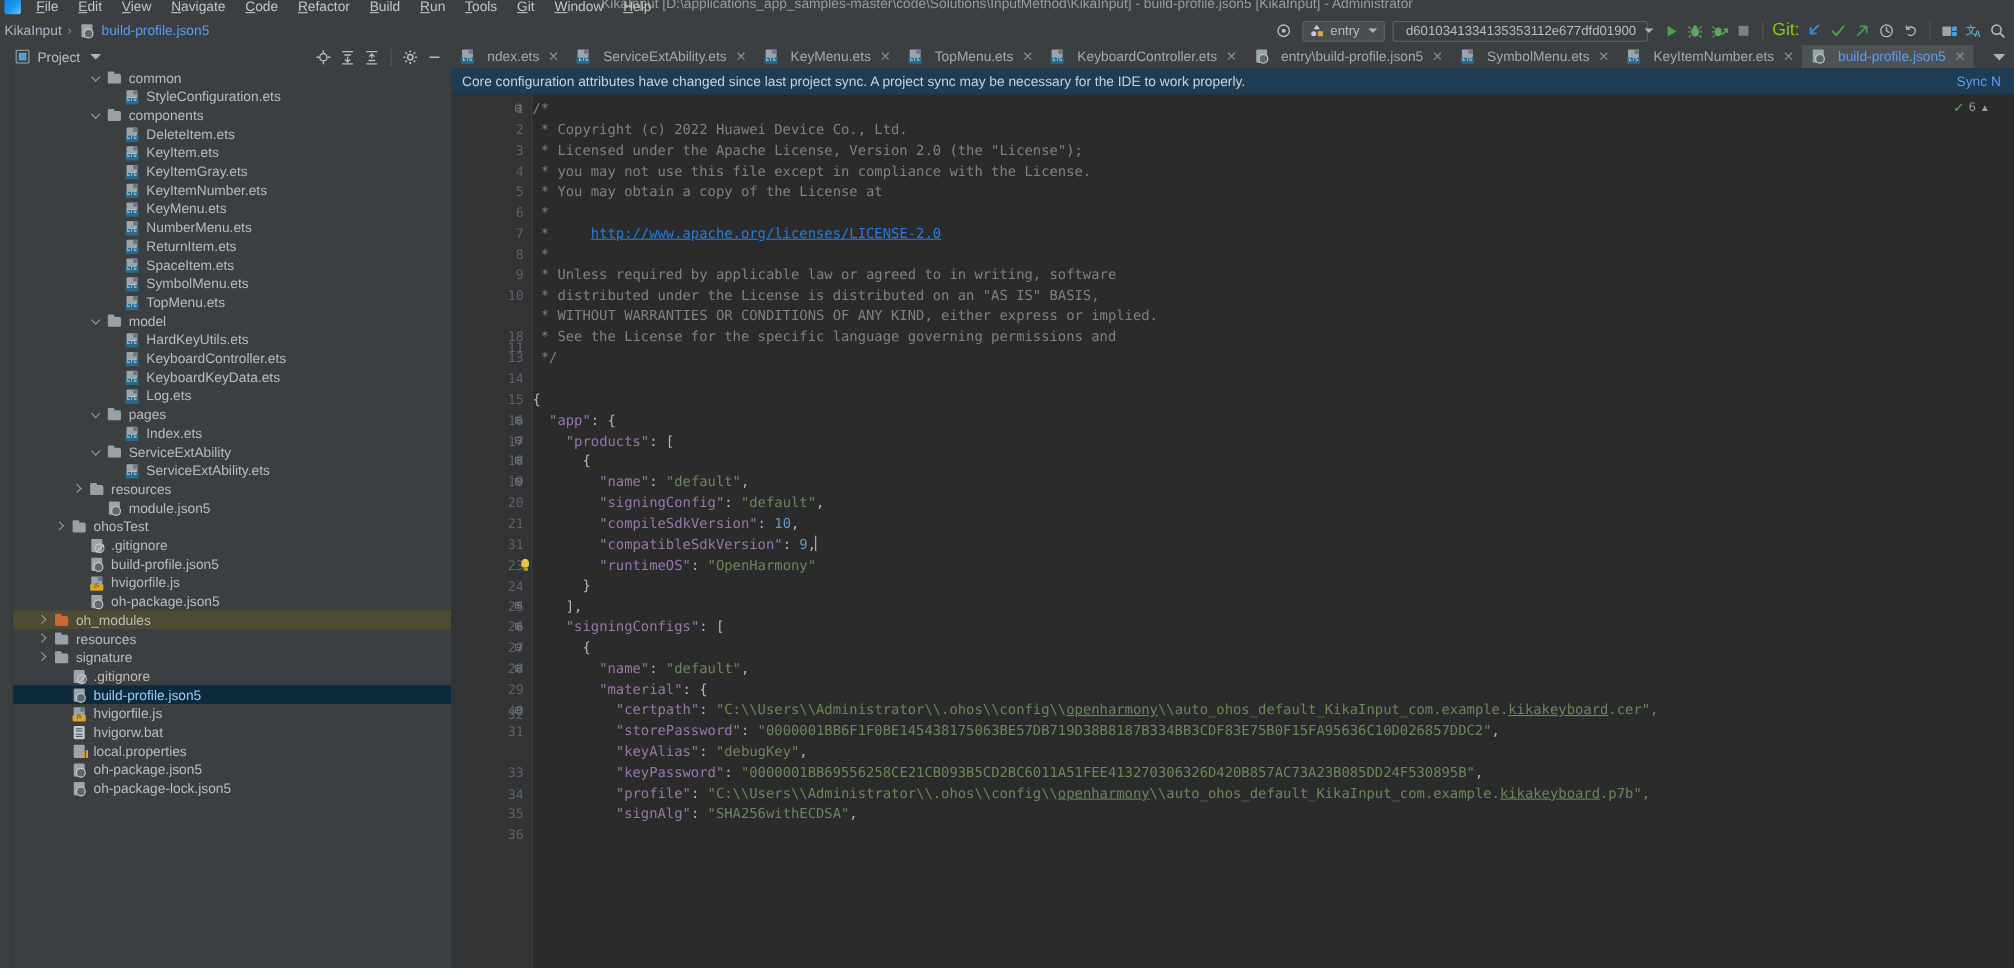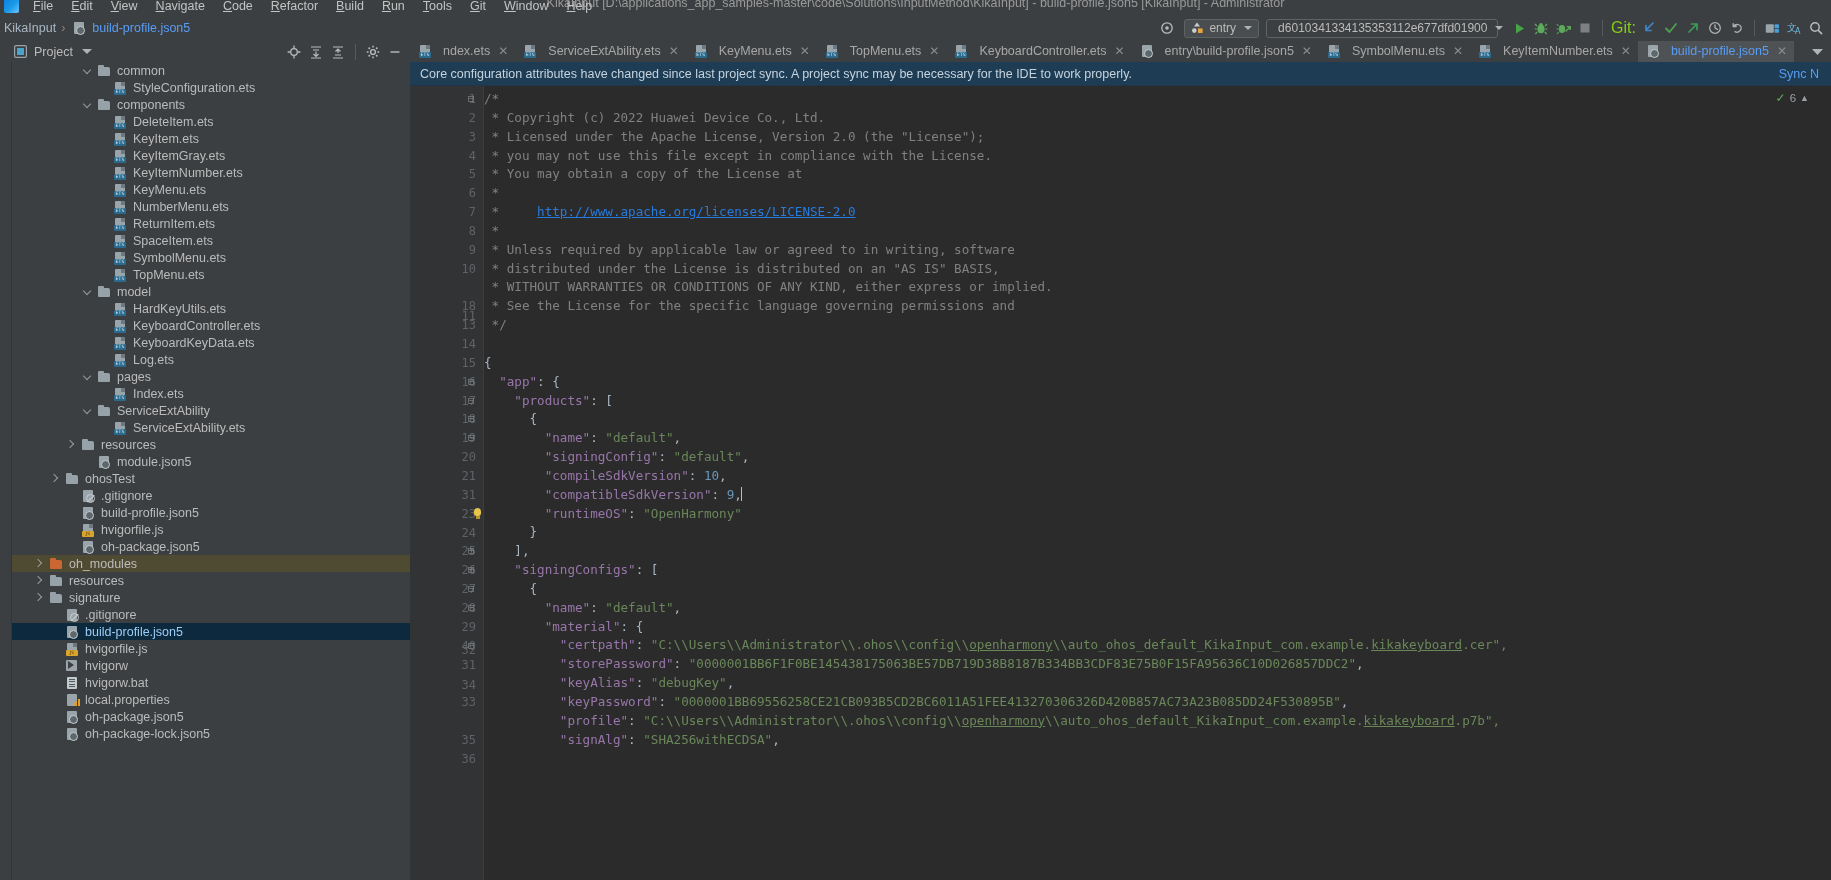--- a/index.html
+++ b/index.html
@@ -855,30 +855,20 @@
             <span class="pg"></span>
             <span class="fold"></span>
             <span class="tagbox">JS</span>
           </span>
           <span class="tl">hvigorfile.js</span>
         </div>
         <div class="tree-row">
           <span style="display:inline-block;width:38px"></span>
           <span class="arrow"></span>
           <span style="display:inline-block;width:4px"></span>
-          <span class="ico run">
-            <span class="box"></span>
-            <span class="tri"></span>
-          </span>
-          <span class="tl">hvigorw</span>
-        </div>
-        <div class="tree-row">
-          <span style="display:inline-block;width:38px"></span>
-          <span class="arrow"></span>
-          <span style="display:inline-block;width:4px"></span>
           <span class="ico bat">
             <span style="position:absolute;left:2px;top:1px;width:10px;height:12px;background:#c3cace;border-radius:1px;"></span>
             <span class="lines">
               <i></i>
               <i></i>
               <i></i>
               <i></i>
             </span>
           </span>
           <span class="tl">hvigorw.bat</span>
@@ -1027,21 +1017,21 @@
         </div>
         <div style="position: absolute; left: 0px; top: 569.5px; width: 74px; height: 18.85px;">
           <span class="lnum">31</span>
         </div>
         <div style="position: absolute; left: 0px; top: 555px; width: 74px; height: 18.85px;">
           <span class="lnum">32</span>
         </div>
         <div style="position: absolute; left: 0px; top: 607.2px; width: 74px; height: 18.85px;">
           <span class="lnum">33</span>
         </div>
-        <div style="position: absolute; left: 0px; top: 590px; width: 74px; height: 18.85px;">
+        <div style="position: absolute; left: 0px; top: 627px; width: 74px; height: 18.85px;">
           <span class="lnum">34</span>
         </div>
         <div style="position: absolute; left: 0px; top: 644.9px; width: 74px; height: 18.85px;">
           <span class="lnum">35</span>
         </div>
         <div style="position: absolute; left: 0px; top: 663.75px; width: 74px; height: 18.85px;">
           <span class="lnum">36</span>
         </div>
       </div>
     <div class="code-area">

